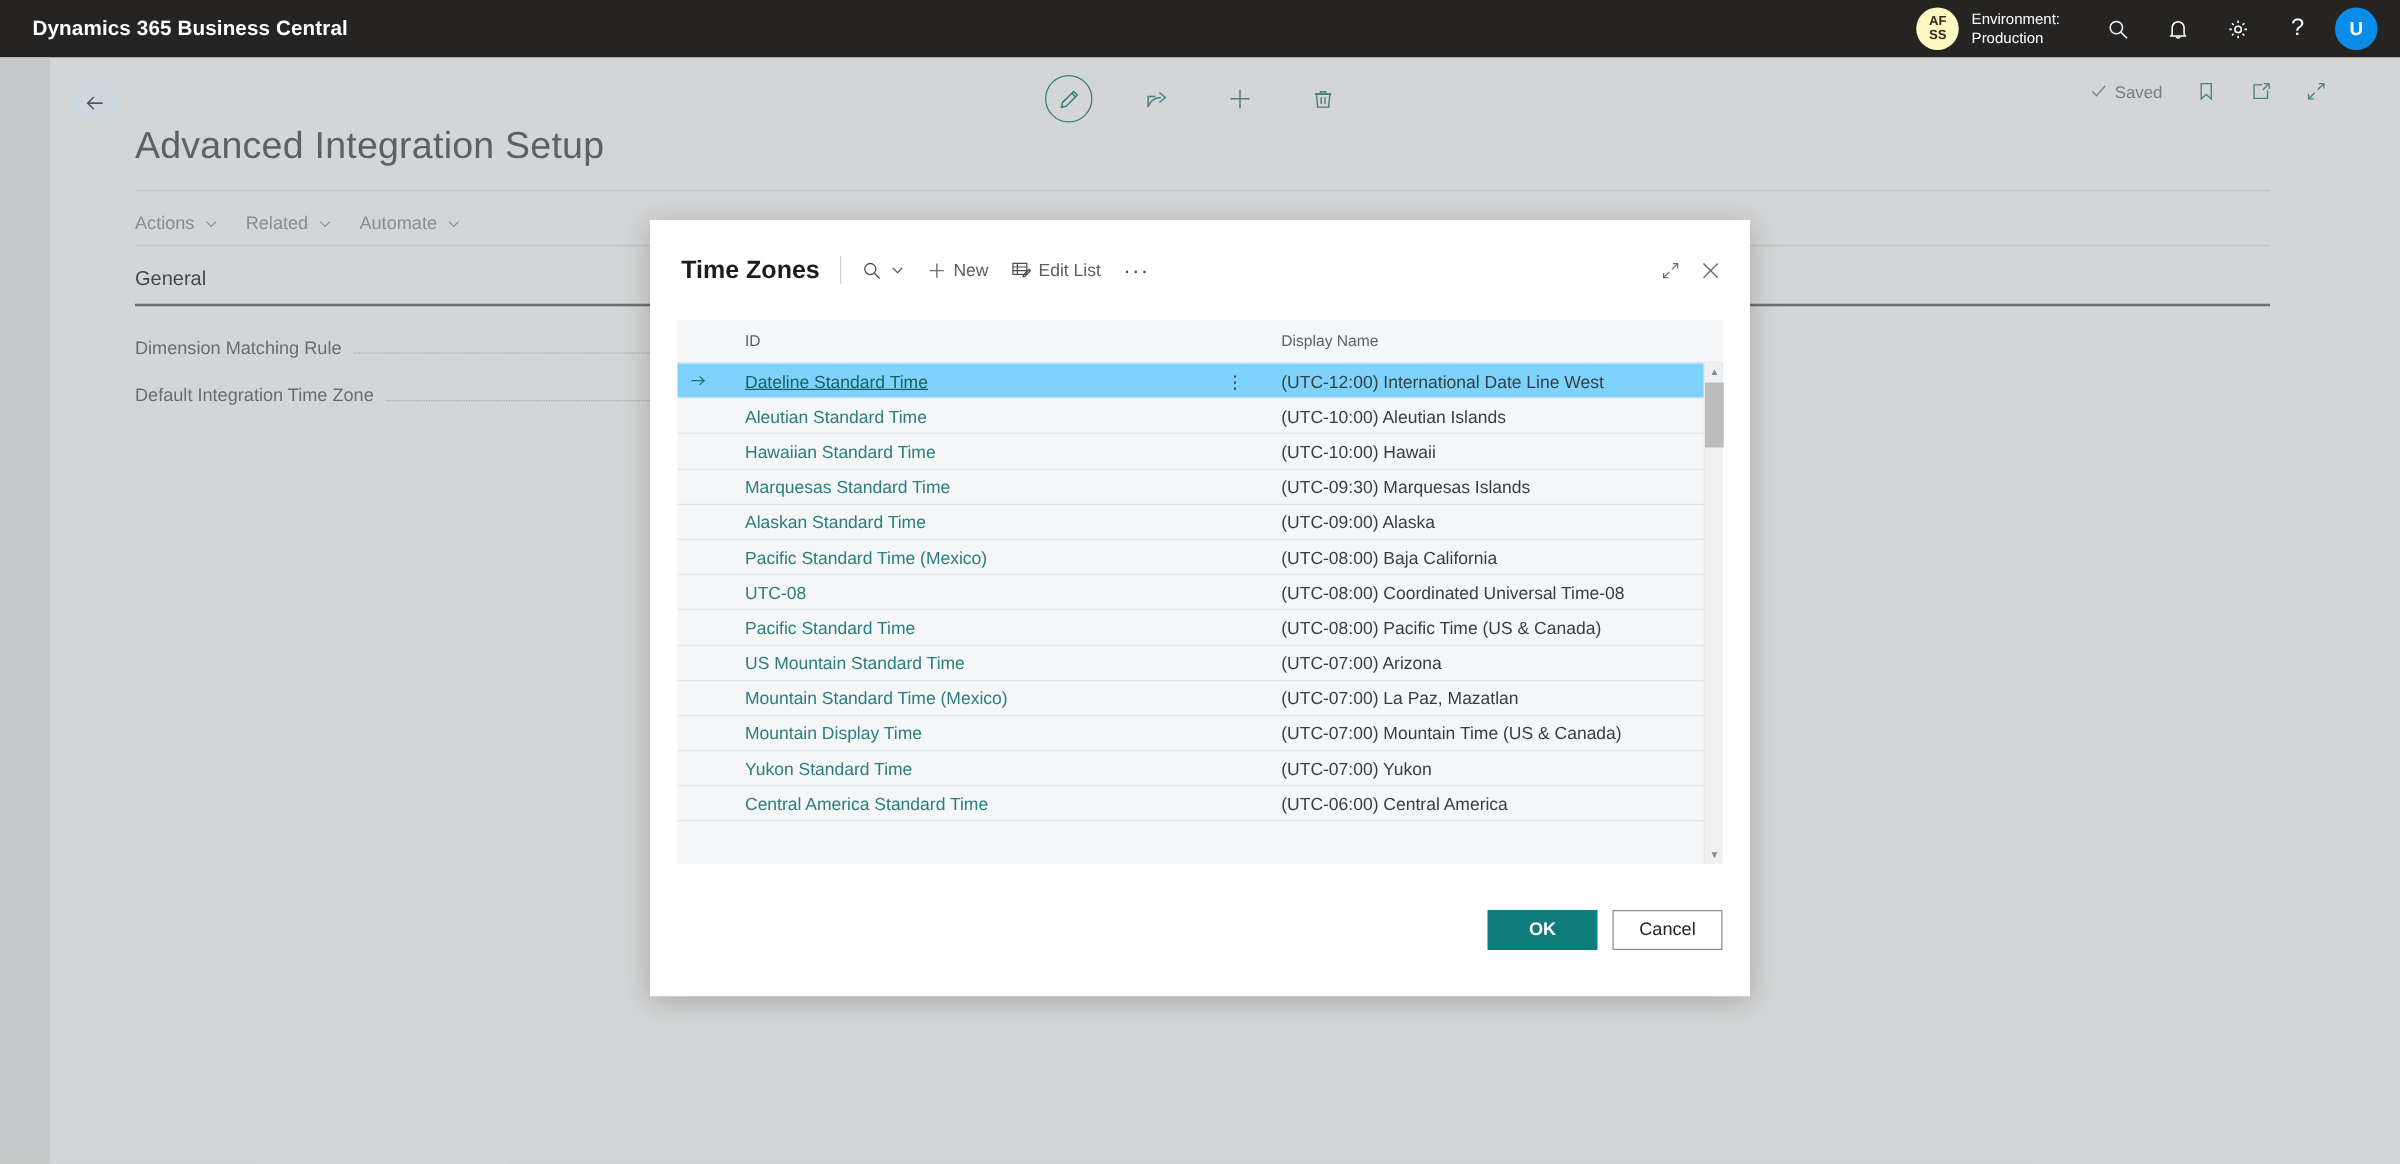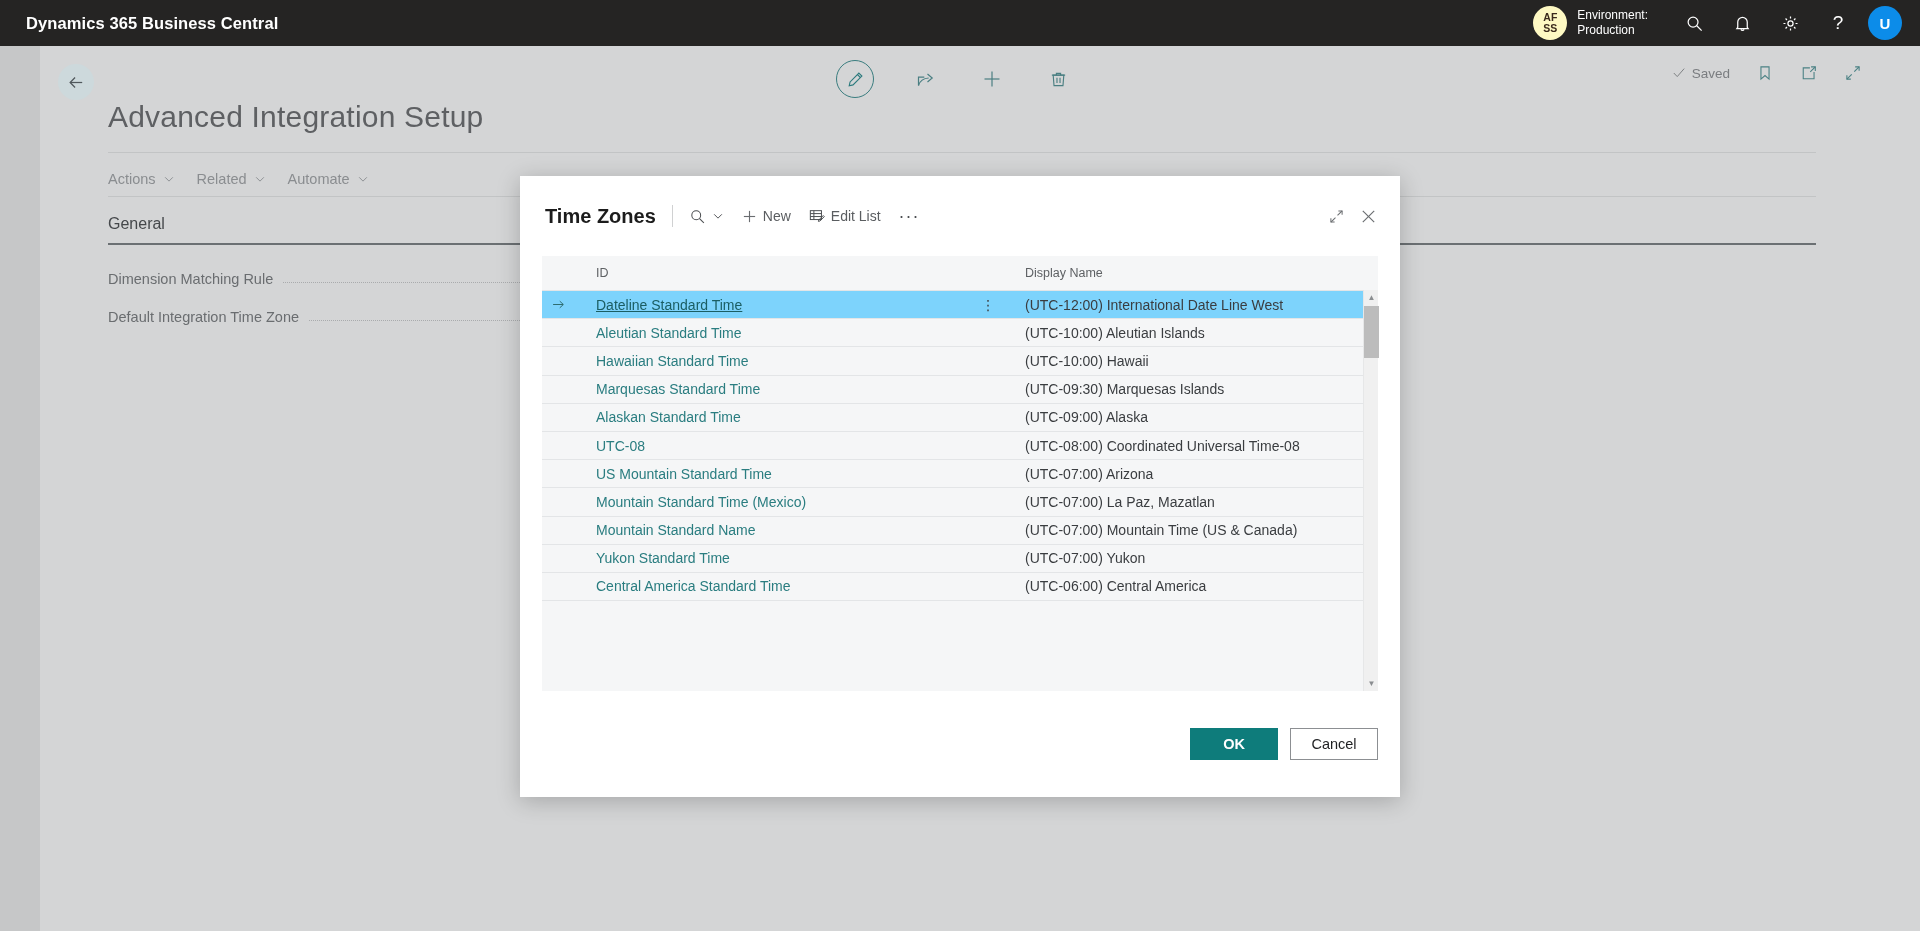--- a/index.html
+++ b/index.html
@@ -497,36 +497,46 @@
         <div class="col-id">Marquesas Standard Time</div>
         <div class="col-name">(UTC-09:30) Marquesas Islands</div>
       </div>
       <div class="grid-row">
         <div class="col-arrow"></div>
         <div class="col-id">Alaskan Standard Time</div>
         <div class="col-name">(UTC-09:00) Alaska</div>
       </div>
       <div class="grid-row">
         <div class="col-arrow"></div>
+        <div class="col-id">Pacific Standard Time (Mexico)</div>
+        <div class="col-name">(UTC-08:00) Baja California</div>
+      </div>
+      <div class="grid-row">
+        <div class="col-arrow"></div>
         <div class="col-id">UTC-08</div>
         <div class="col-name">(UTC-08:00) Coordinated Universal Time-08</div>
       </div>
       <div class="grid-row">
         <div class="col-arrow"></div>
+        <div class="col-id">Pacific Standard Time</div>
+        <div class="col-name">(UTC-08:00) Pacific Time (US &amp; Canada)</div>
+      </div>
+      <div class="grid-row">
+        <div class="col-arrow"></div>
         <div class="col-id">US Mountain Standard Time</div>
         <div class="col-name">(UTC-07:00) Arizona</div>
       </div>
       <div class="grid-row">
         <div class="col-arrow"></div>
         <div class="col-id">Mountain Standard Time (Mexico)</div>
         <div class="col-name">(UTC-07:00) La Paz, Mazatlan</div>
       </div>
       <div class="grid-row">
         <div class="col-arrow"></div>
-        <div class="col-id">Mountain Standard Name</div>
+        <div class="col-id">Mountain Display Time</div>
         <div class="col-name">(UTC-07:00) Mountain Time (US &amp; Canada)</div>
       </div>
       <div class="grid-row">
         <div class="col-arrow"></div>
         <div class="col-id">Yukon Standard Time</div>
         <div class="col-name">(UTC-07:00) Yukon</div>
       </div>
       <div class="grid-row">
         <div class="col-arrow"></div>
         <div class="col-id">Central America Standard Time</div>

